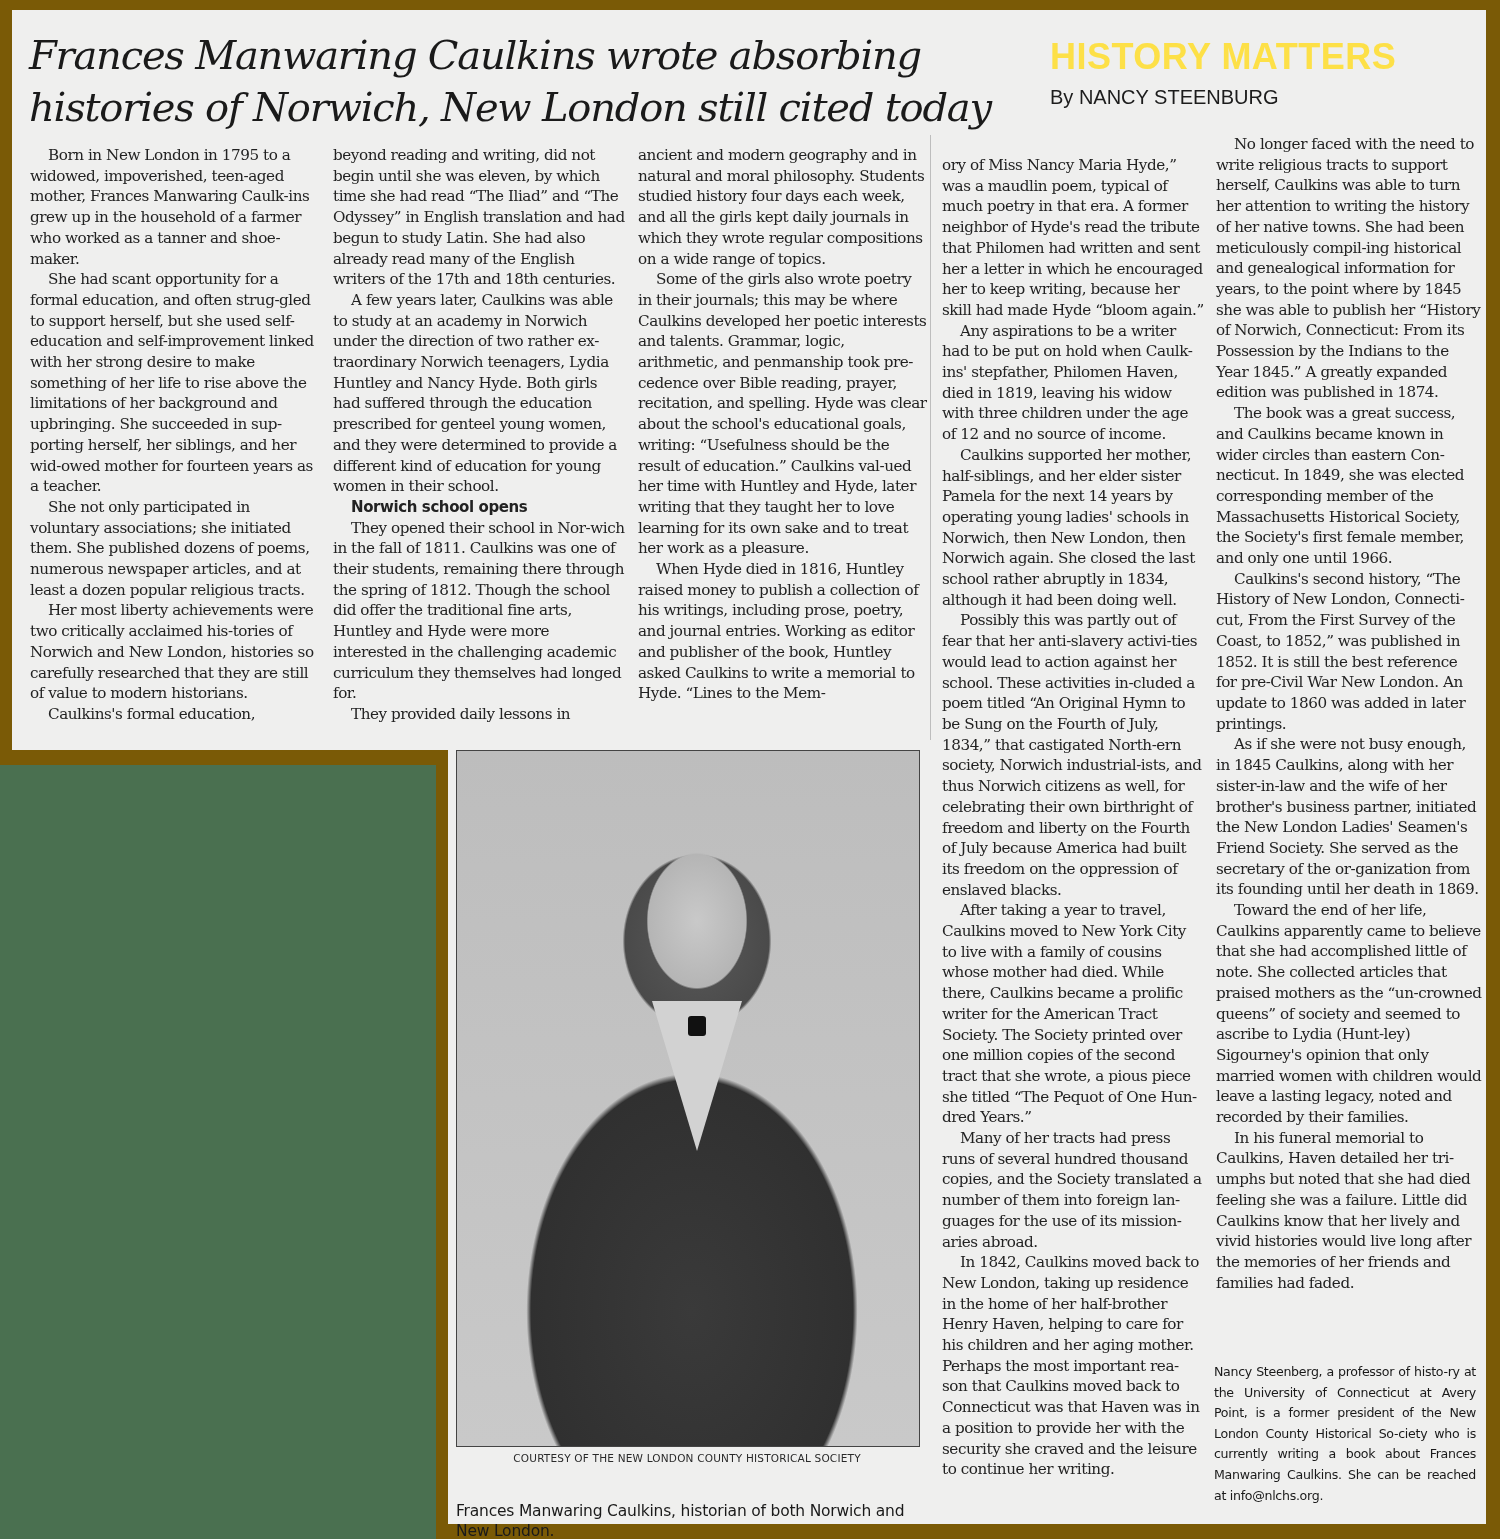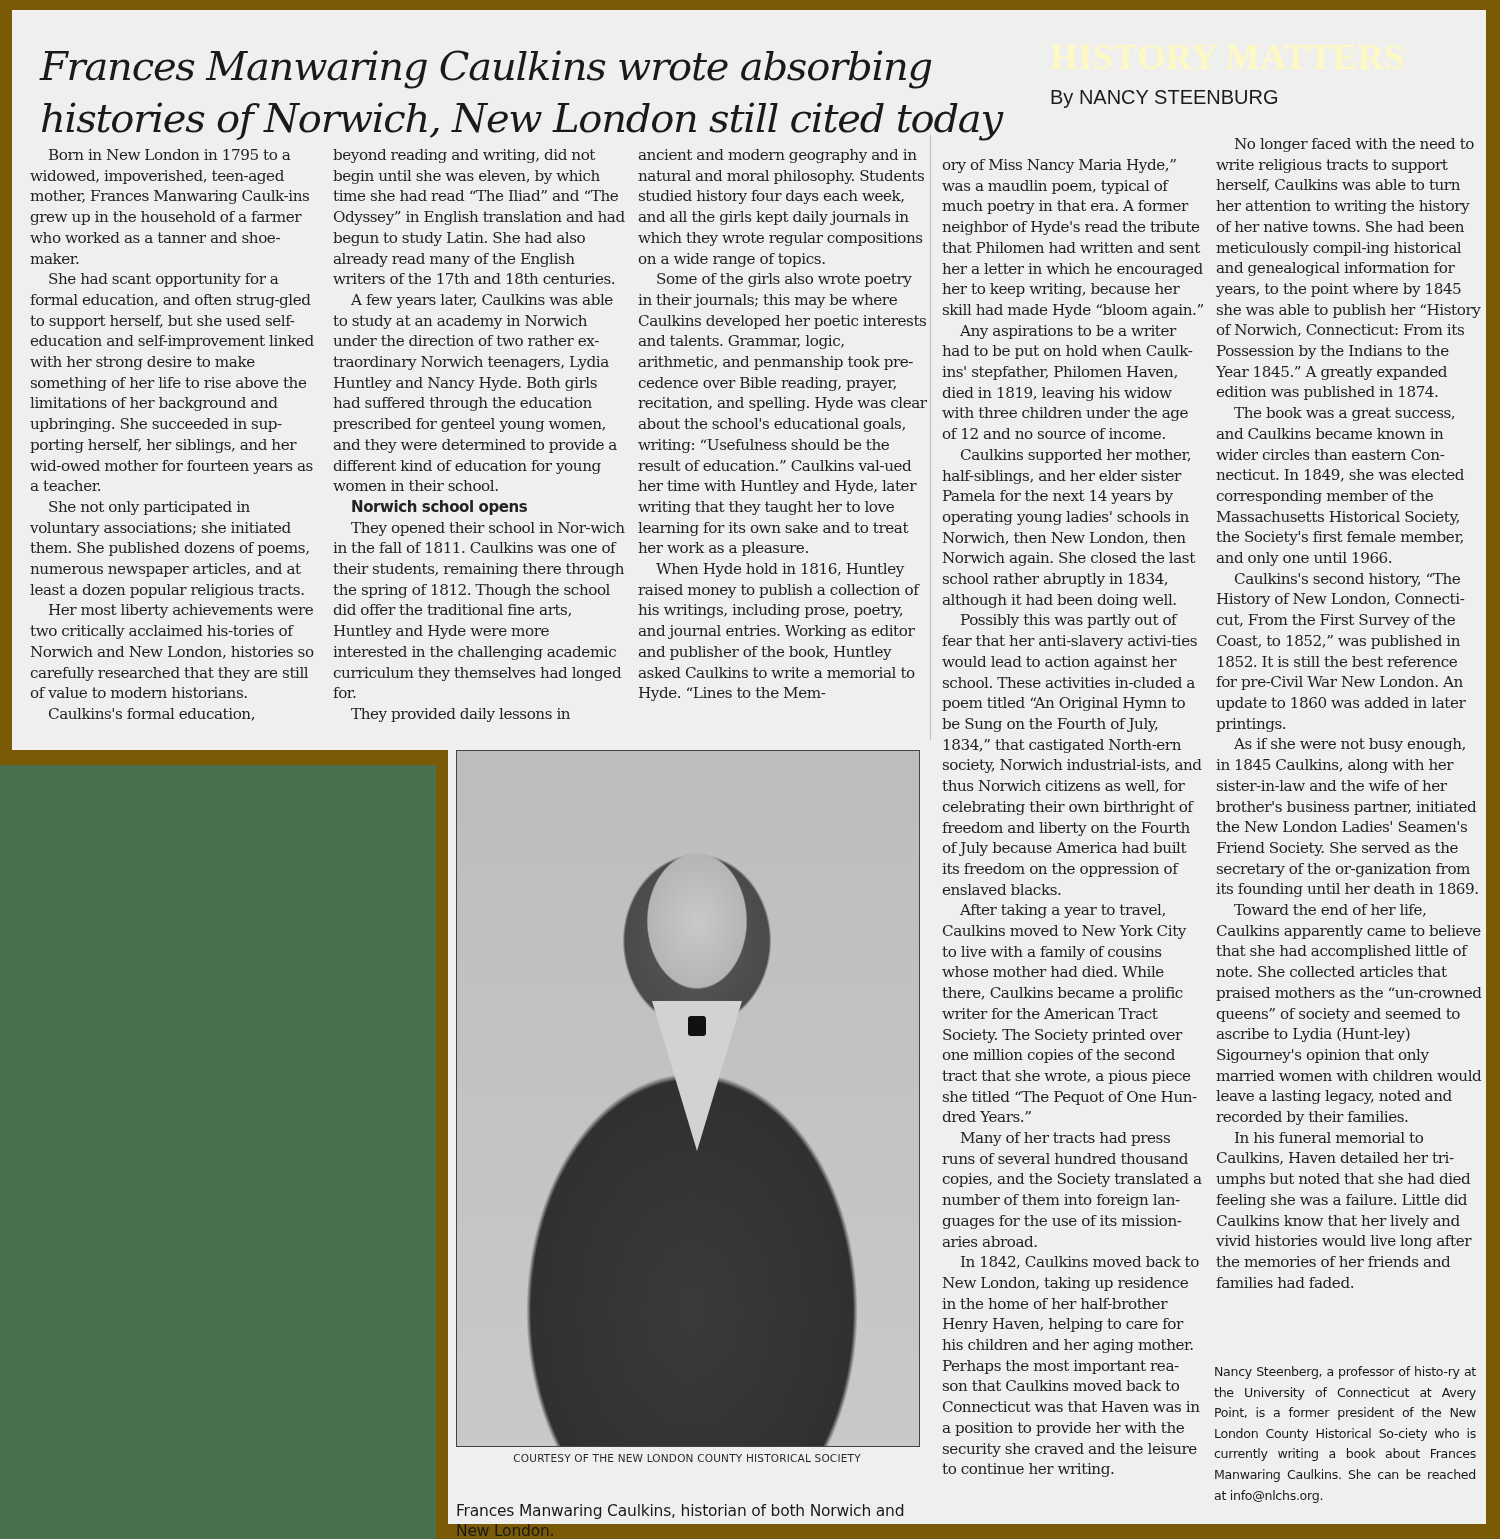--- a/index.html
+++ b/index.html
@@ -27,22 +27,22 @@
     background:#efefee;
   }
   .headline {
     position:absolute; left:28px; top:28px; width:1000px;
     font-family:"DejaVu Serif", serif; font-style:italic;
     font-size:40px; line-height:52px; letter-spacing:-1.2px;
     color:#1a1a1a;
   }
   .kicker {
     position:absolute; left:1050px; top:36px;
-    font-family:Liberation Serif, serif; font-weight:bold;
-    font-size:36px; letter-spacing:0.5px; color:#fef9c3;
+    font-family:Liberation Sans, sans-serif; font-weight:bold;
+    font-size:36px; letter-spacing:0.5px; color:#fde047;
   }
   .byline {
     position:absolute; left:1050px; top:86px;
     font-family:Liberation Sans, sans-serif;
     font-size:20px; color:#1c1c1c;
   }
   .col {
     position:absolute;
     font-family:"DejaVu Serif", serif;
     font-size:15.2px; line-height:20.7px;
@@ -94,21 +94,21 @@
   }
 </style>
 </head>
 <body>
 
 <div class="frame-top"></div>
 <div class="frame-right"></div>
 <div class="paper-top"></div>
 <div class="paper-right"></div>
 
-<h1 class="headline" style="margin:12px;font-weight:normal;">
+<h1 class="headline" style="margin:1px;font-weight:normal;">
   <span>Frances Manwaring Caulkins wrote absorbing</span><br>
   <span>histories of Norwich, New London still cited today</span>
 </h1>
 
 <div class="kicker">HISTORY MATTERS</div>
 <div class="byline">By NANCY STEENBURG</div>
 
 <div class="col" style="left:30px; top:145px; width:292px;">
   <p>Born in New London in 1795 to a widowed, impoverished, teen-aged mother, Frances Manwaring Caulk-ins grew up in the household of a farmer who worked as a tanner and shoe-maker.</p>
   <p>She had scant opportunity for a formal education, and often strug-gled to support herself, but she used self-education and self-improvement linked with her strong desire to make something of her life to rise above the limitations of her background and upbringing. She succeeded in sup-porting herself, her siblings, and her wid-owed mother for fourteen years as a teacher.</p>
@@ -121,21 +121,21 @@
   <p class="noindent">beyond reading and writing, did not begin until she was eleven, by which time she had read “The Iliad” and “The Odyssey” in English translation and had begun to study Latin. She had also already read many of the English writers of the 17th and 18th centuries.</p>
   <p>A few years later, Caulkins was able to study at an academy in Norwich under the direction of two rather ex-traordinary Norwich teenagers, Lydia Huntley and Nancy Hyde. Both girls had suffered through the education prescribed for genteel young women, and they were determined to provide a different kind of education for young women in their school.</p>
   <p class="subhead">Norwich school opens</p>
   <p>They opened their school in Nor-wich in the fall of 1811. Caulkins was one of their students, remaining there through the spring of 1812. Though the school did offer the traditional fine arts, Huntley and Hyde were more interested in the challenging academic curriculum they themselves had longed for.</p>
   <p>They provided daily lessons in</p>
 </div>
 
 <div class="col" style="left:638px; top:145px; width:290px;">
   <p class="noindent">ancient and modern geography and in natural and moral philosophy. Students studied history four days each week, and all the girls kept daily journals in which they wrote regular compositions on a wide range of topics.</p>
   <p>Some of the girls also wrote poetry in their journals; this may be where Caulkins developed her poetic interests and talents. Grammar, logic, arithmetic, and penmanship took pre-cedence over Bible reading, prayer, recitation, and spelling. Hyde was clear about the school's educational goals, writing: “Usefulness should be the result of education.” Caulkins val-ued her time with Huntley and Hyde, later writing that they taught her to love learning for its own sake and to treat her work as a pleasure.</p>
-  <p>When Hyde hold in 1816, Huntley raised money to publish a collection of his  writings, including prose, poetry, and journal entries. Working as editor and publisher of the book, Huntley asked Caulkins to write a memorial to Hyde. “Lines to the Mem-</p>
+  <p>When Hyde died in 1816, Huntley raised money to publish a collection of his  writings, including prose, poetry, and journal entries. Working as editor and publisher of the book, Huntley asked Caulkins to write a memorial to Hyde. “Lines to the Mem-</p>
 </div>
 
 <div class="col-rule" style="left:930px; top:135px; height:605px;"></div>
 
 <div class="col" style="left:942px; top:155px; width:262px;">
   <p class="noindent">ory of Miss Nancy Maria Hyde,” was a maudlin poem, typical of much poetry in that era. A former neighbor of Hyde's read the tribute that Philomen had written and sent her a letter in which he encouraged her to keep writing, because her skill had made Hyde “bloom again.”</p>
   <p>Any aspirations to be a writer had to be put on hold when Caulk-ins' stepfather, Philomen Haven, died in 1819, leaving his widow with three children under the age of 12 and no source of income.</p>
   <p>Caulkins supported her mother, half-siblings, and her elder sister Pamela for the next 14 years by operating young ladies' schools in Norwich, then New London, then Norwich again. She closed the last school rather abruptly in 1834, although it had been doing well.</p>
   <p>Possibly this was partly out of fear that her anti-slavery activi-ties would lead to action against her school. These activities in-cluded a poem titled “An Original Hymn to be Sung on the Fourth of July, 1834,” that castigated North-ern society, Norwich industrial-ists, and thus Norwich citizens as well, for celebrating their own birthright of freedom and liberty on the Fourth of July because America had built its freedom on the oppression of enslaved blacks.</p>
   <p>After taking a year to travel, Caulkins moved to New York City to live with a family of cousins whose mother had died. While there, Caulkins became a prolific writer for the American Tract Society. The Society printed over one million copies of the second tract that she wrote, a pious piece she titled “The Pequot of One Hun-dred Years.”</p>

